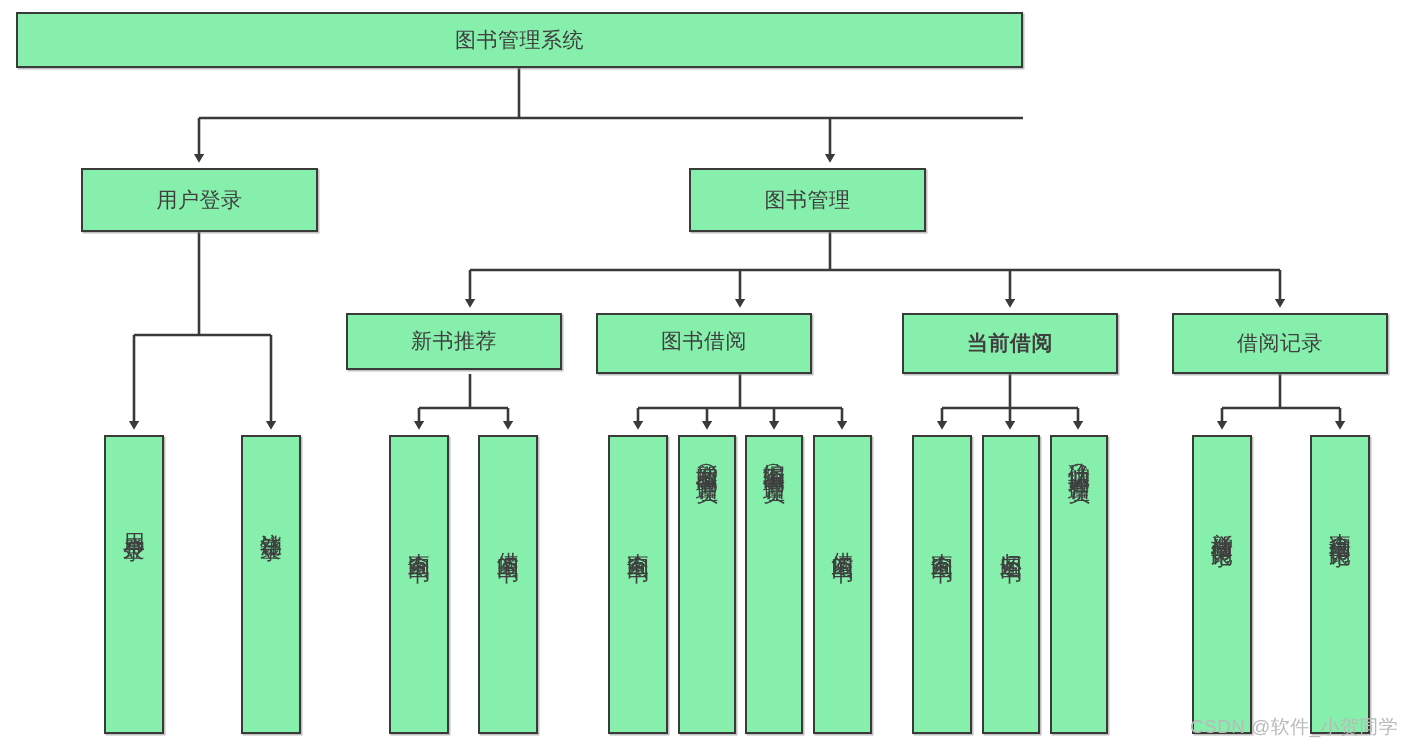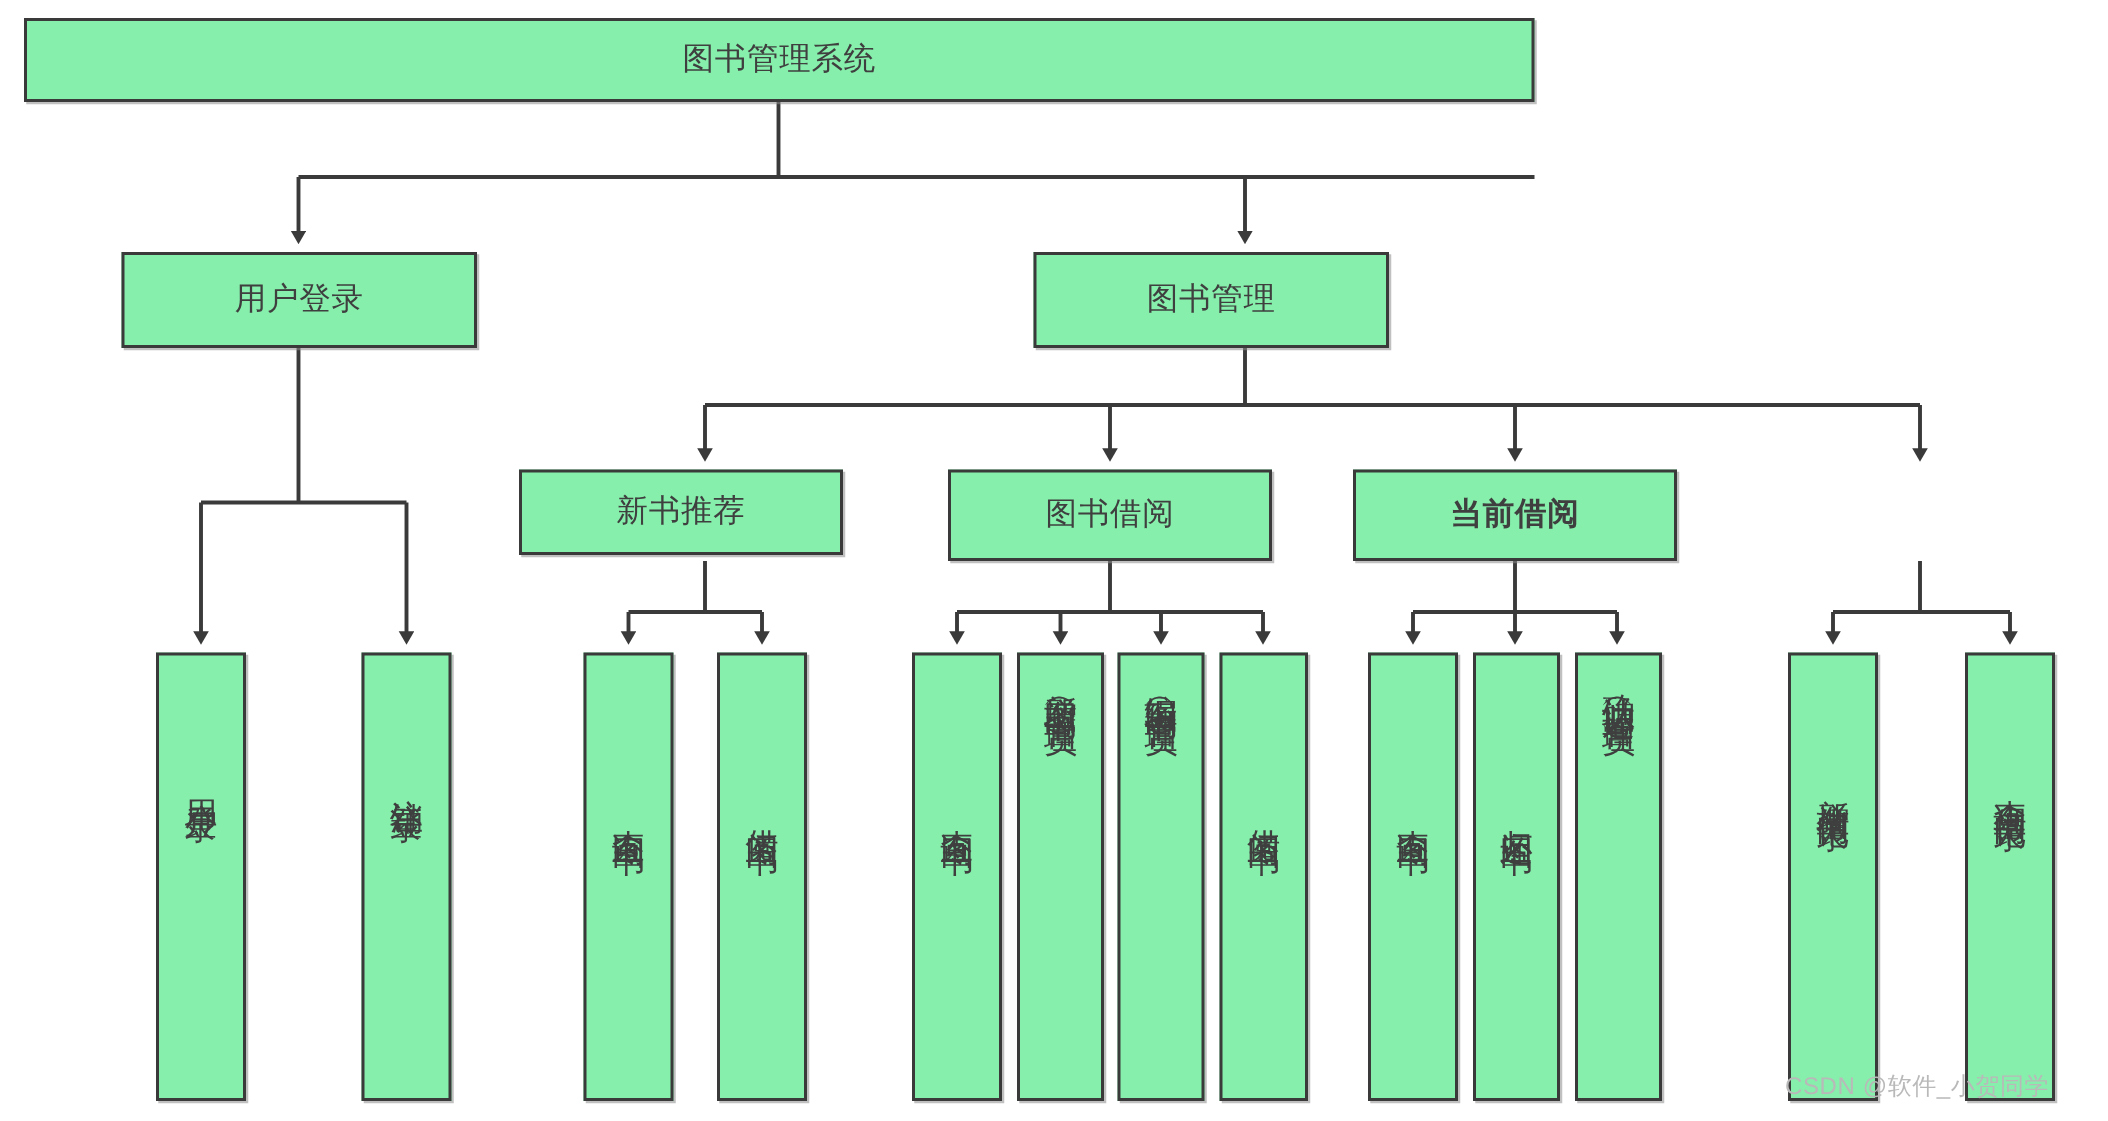--- a/index.html
+++ b/index.html
@@ -61,21 +61,21 @@
   .node.leaf.mid2 .node-label {
     margin-top: 92px;
   }
   .node.leaf.top .node-label {
     margin-top: 2px;
   }
   .watermark {
     position: absolute;
     left: 1190px;
     top: 714px;
-    font-size: 16px;
+    font-size: 19px;
     color: #b9b9b9;
     white-space: nowrap;
     letter-spacing: 0.4px;
   }
 </style>
 </head>
 <body>
 
 <div id="canvas">
 
@@ -136,26 +136,29 @@
   <div class="node" style="left:81px; top:168px; width:237px; height:64px;">
     <span class="node-label">用户登录</span>
   </div>
   <div class="node" style="left:689px; top:168px; width:237px; height:64px;">
     <span class="node-label">图书管理</span>
   </div>
 
   <div class="node" style="left:346px; top:313px; width:216px; height:57px;">
     <span class="node-label">新书推荐</span>
   </div>
-  <div class="node" style="left:632px; top:313px; width:216px; height:61px;">
+  <div class="node" style="left:596px; top:313px; width:216px; height:61px;font-family:Liberation Mono, monospace;">
     <span class="node-label">图书借阅</span>
   </div>
   <div class="node" style="left:902px; top:313px; width:216px; height:61px;font-weight:bold;">
     <span class="node-label">当前借阅</span>
   </div>
+  <div class="node" style="left:1172px; top:313px; width:216px; height:61px;">
+    <span class="node-label">借阅记录</span>
+  </div>
 
   <div class="node leaf mid" style="left:104px; top:435px; width:60px; height:299px;">
     <span class="node-label">用户登录</span>
   </div>
   <div class="node leaf mid" style="left:241px; top:435px; width:60px; height:299px;">
     <span class="node-label">注销登录</span>
   </div>
 
   <div class="node leaf mid2" style="left:389px; top:435px; width:60px; height:299px;">
     <span class="node-label">查询图书</span>

